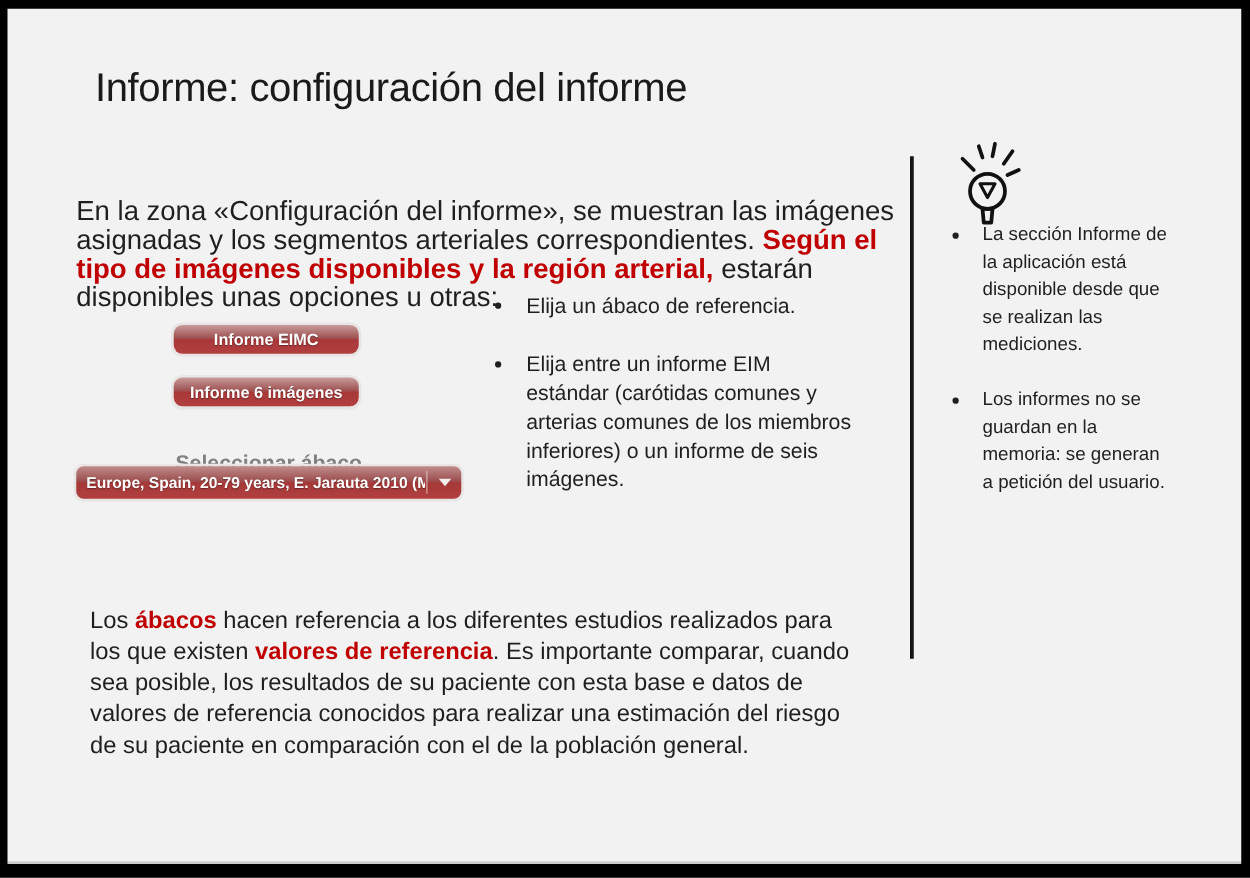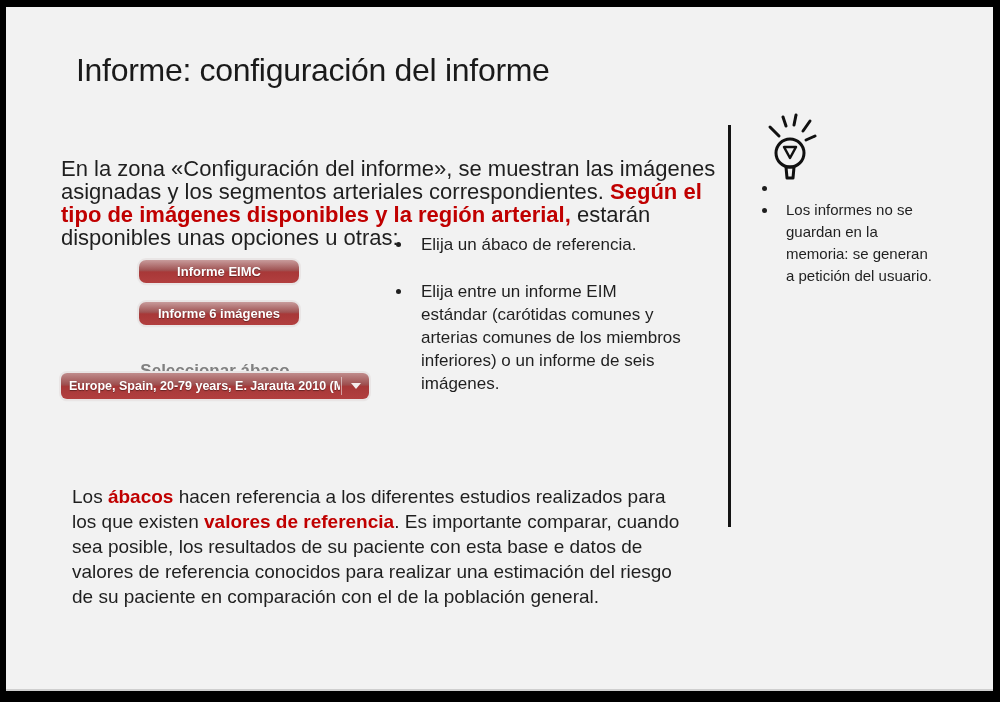--- a/index.html
+++ b/index.html
@@ -33,21 +33,21 @@
   }
 
   .intro {
     left: 55px; top: 128px; width: 660px;
     font-size: 22px; line-height: 23px;
     color: #1f1f1f;
   }
   .red-bold { color: #c00000; font-weight: bold; }
 
   .btn {
-    left: 133px; width: 160px; height: 23px;
+    left: 133px; width: 148px; height: 23px;
     display: flex; align-items: center; justify-content: center;
     background: linear-gradient(180deg, #c89b9b 0%, #a05454 44%, #a83838 52%, #b23f3f 100%);
     border-radius: 7px;
     box-shadow: 0 0 0 2px #e9e5e5, 0 1px 2px rgba(0,0,0,0.25);
     color: #fff; font-size: 13px; font-weight: bold;
     text-shadow: 0 1px 1px rgba(0,0,0,0.4);
     cursor: pointer;
   }
   .btn-1 { top: 253px; }
   .btn-2 { top: 295px; justify-content: center; }
@@ -187,20 +187,21 @@
           <circle cx="32" cy="48" r="14"></circle>
           <path d="M26 42 L38 42 L32 53 Z" stroke-width="2.5"></path>
           <path d="M28 62 L36 62 L35 73 L29 73 Z"></path>
         </g>
       </svg>
     </div>
 
     <ul class="abs side-bullets">
       <li>
         <span class="bullet-dot"></span>
+        <span>La sección Informe de la aplicación está disponible desde que se realizan las mediciones.</span>
       </li>
       <li>
         <span class="bullet-dot"></span>
         <span>Los informes no se guardan en la memoria: se generan a petición del usuario.</span>
       </li>
     </ul>
 
   </div>
 </div>
 

